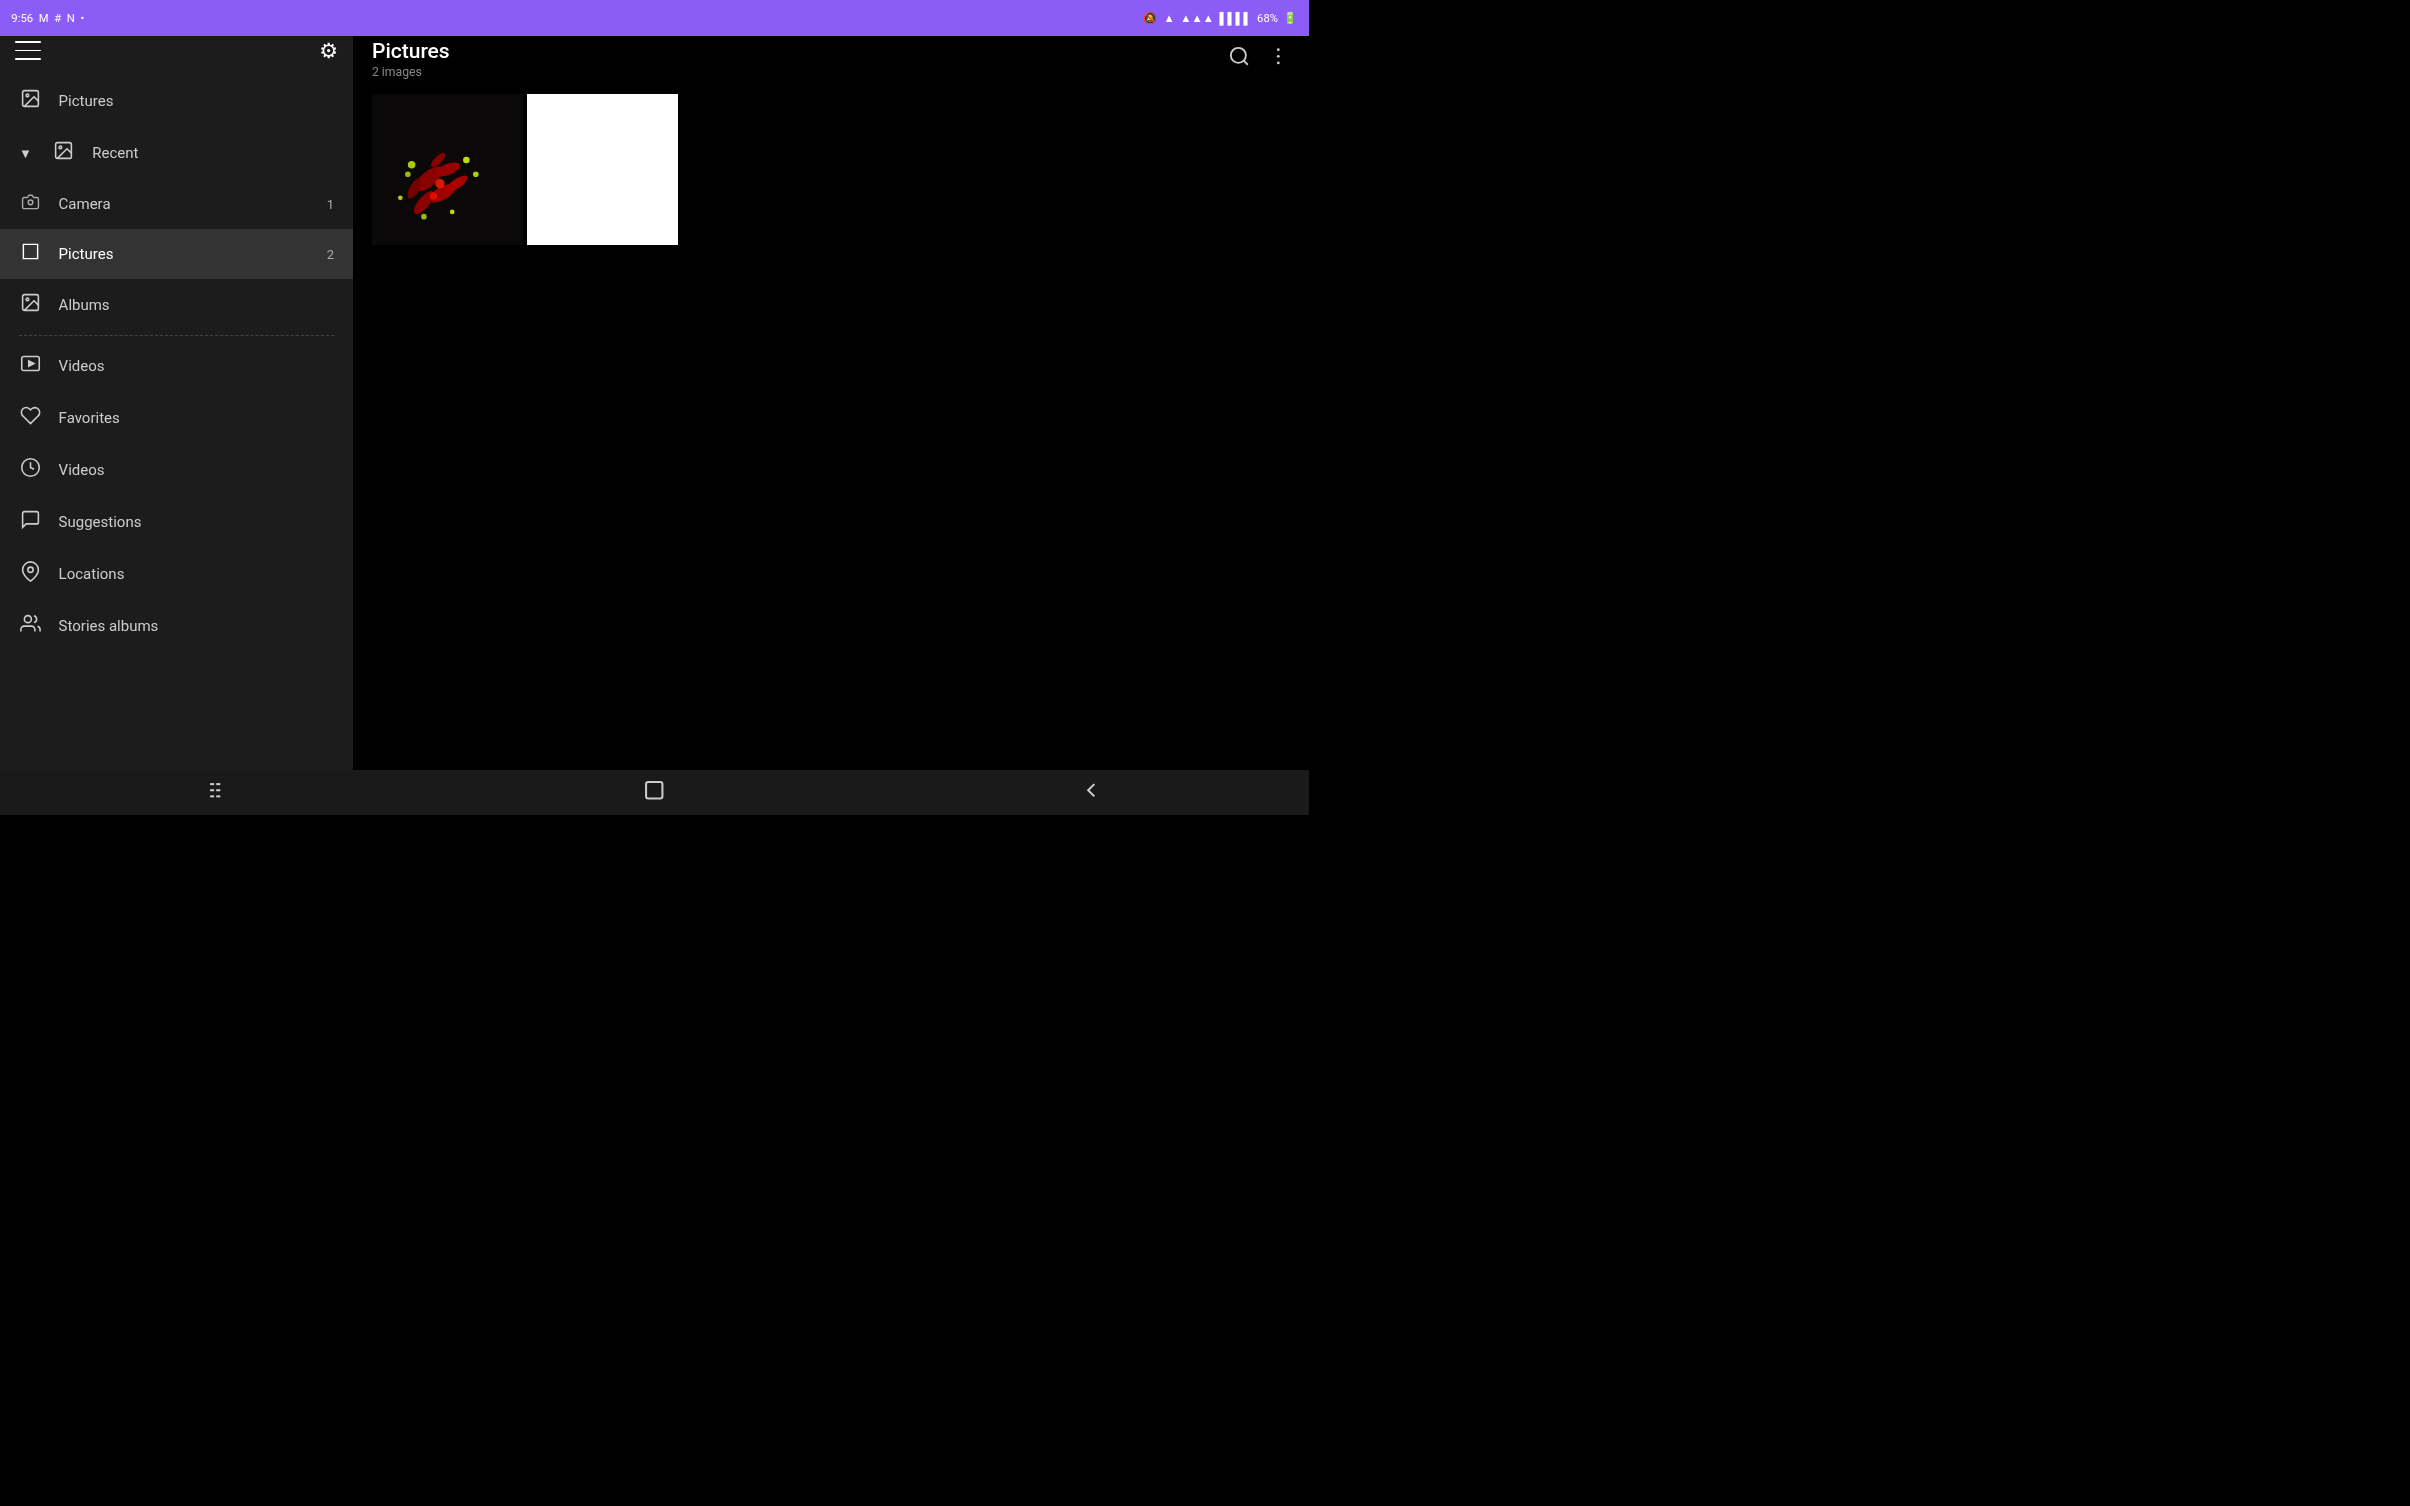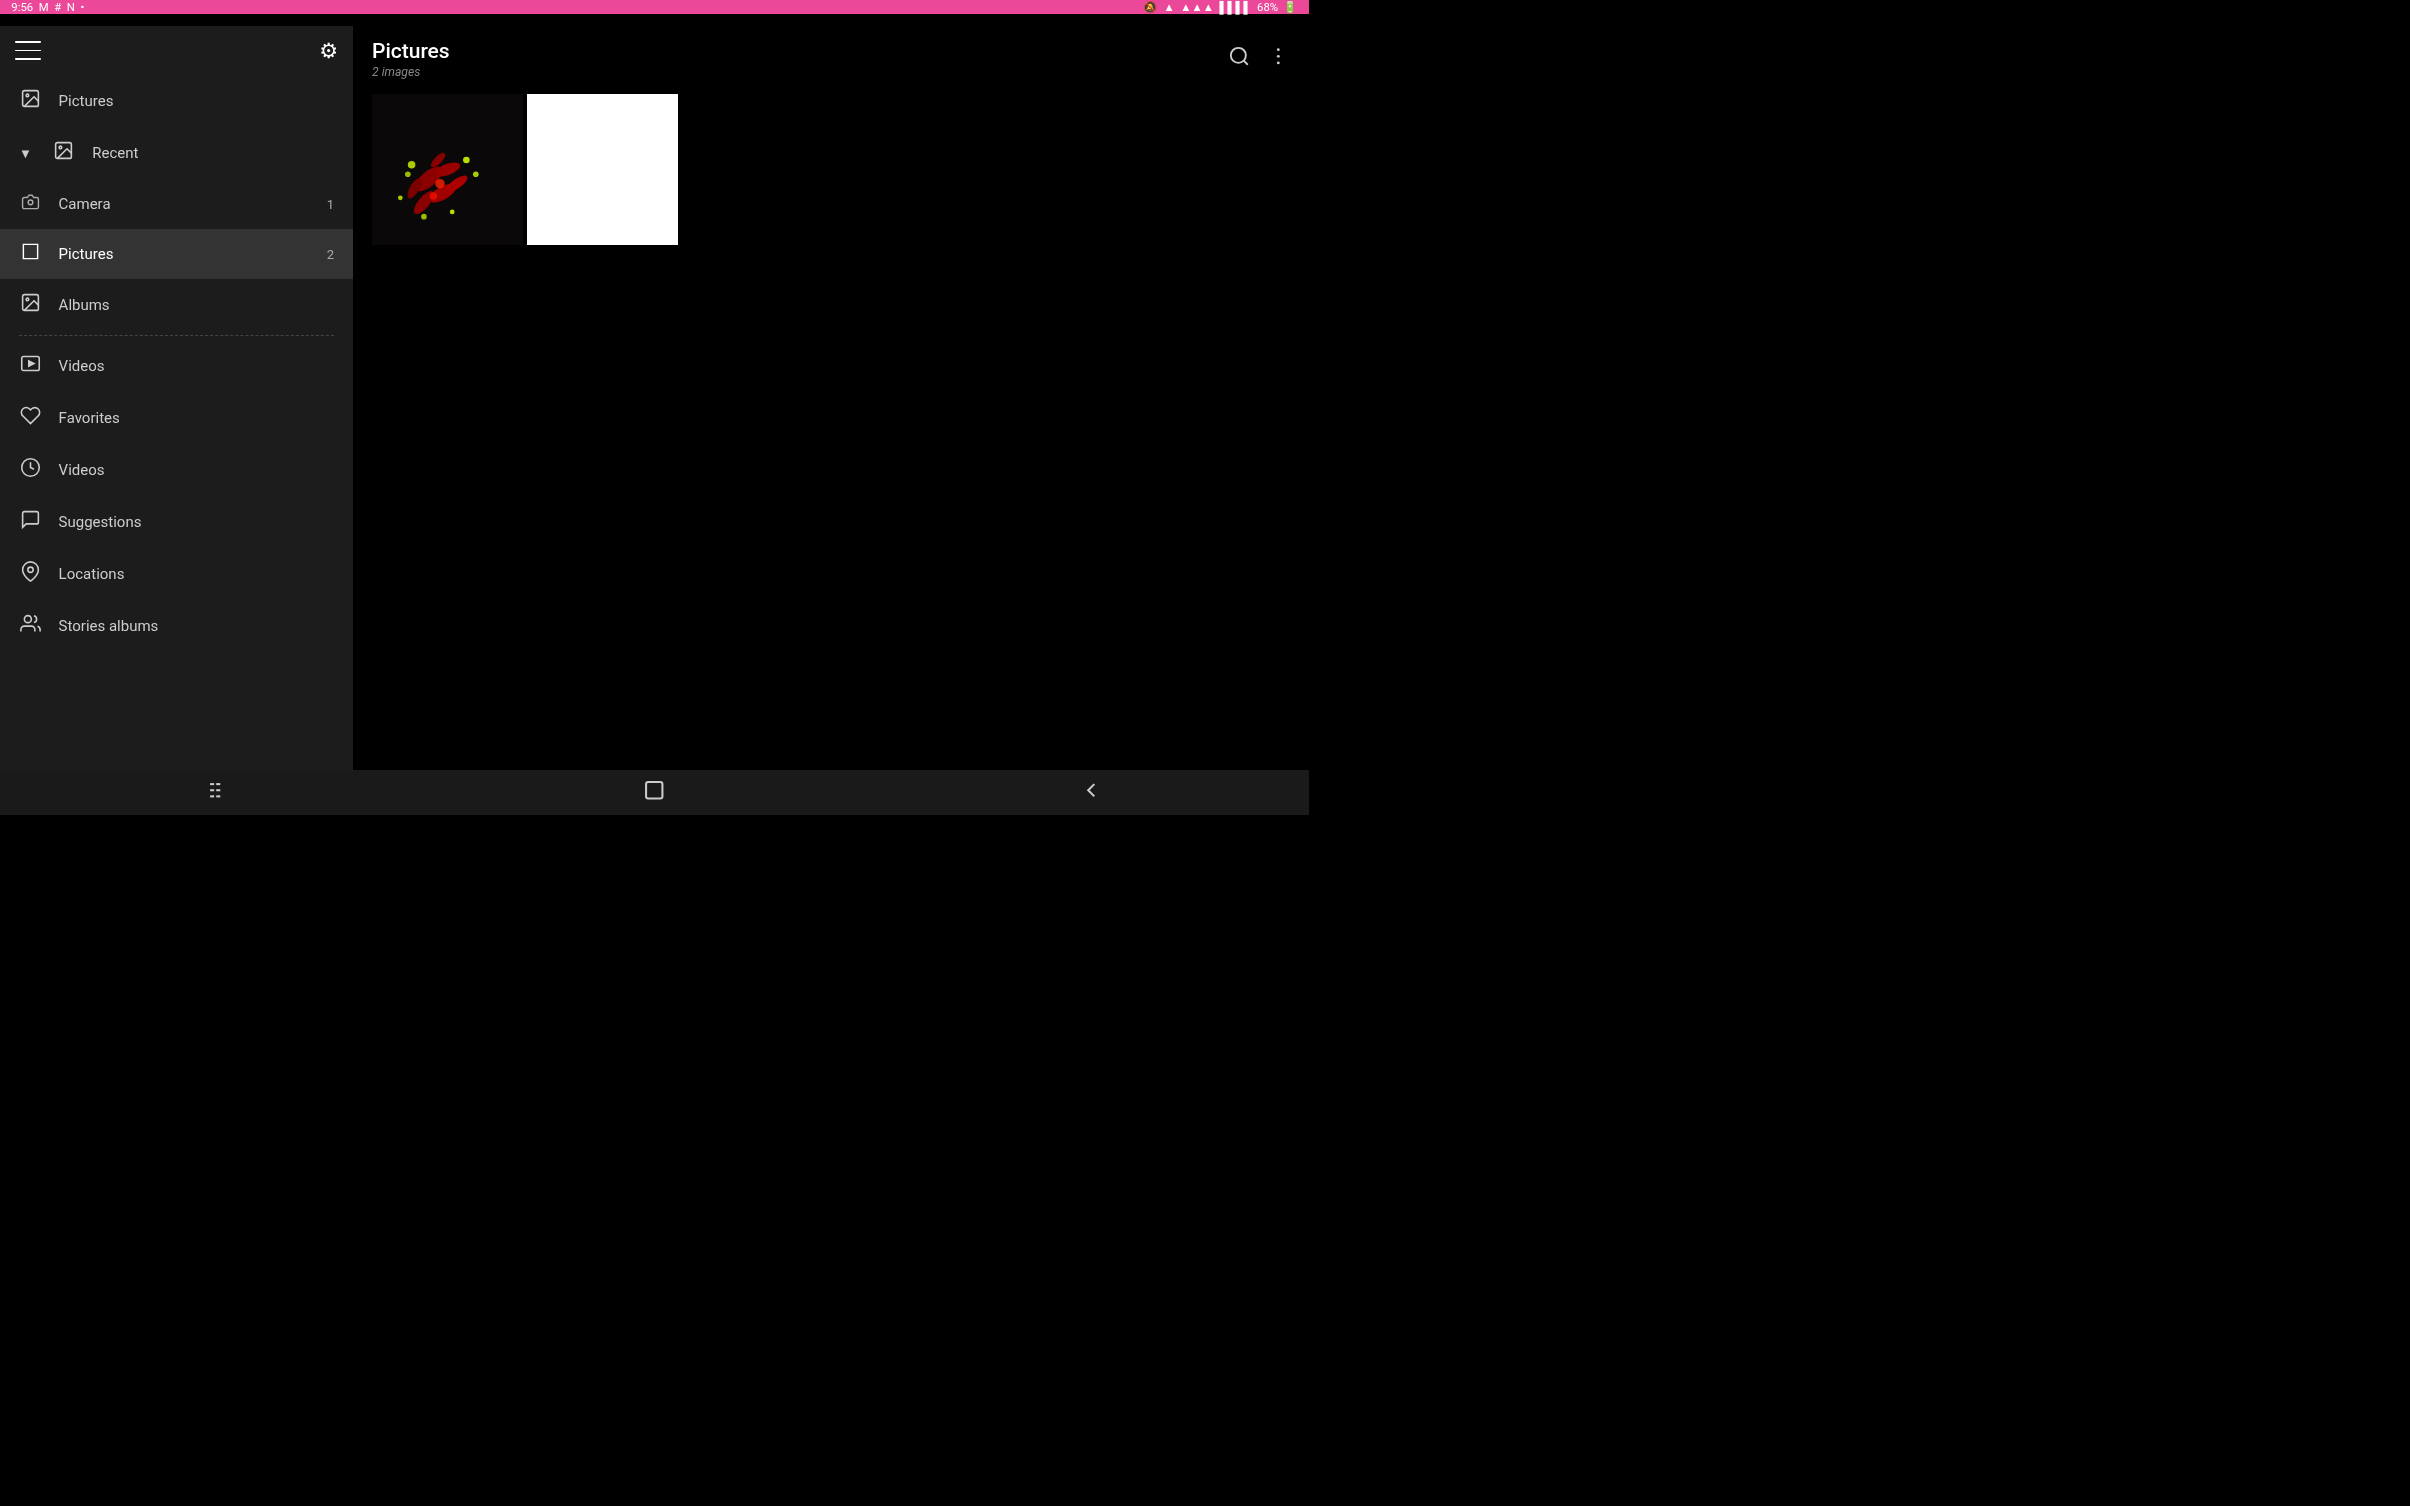--- a/index.html
+++ b/index.html
@@ -11,22 +11,22 @@
       font-family: 'Roboto', sans-serif;
       color: #fff;
       overflow: hidden;
       position: relative;
     }
 
     
     .status-bar {
       position: absolute;
       top: 0; left: 0; right: 0;
-      height: 14px;
-      background: #ec4899;
+      height: 36px;
+      background: #8b5cf6;
       display: flex;
       justify-content: space-between;
       padding: 0 11.3px;
       font-size: 11.3px;
       z-index: 100;
     }
     .status-left {
       display: flex;
       align-items: center;
       gap: 5.6px;
@@ -155,21 +155,20 @@
     }
     .content-title h1 {
       font-size: 21px;
       font-weight: 500;
       color: #fff;
     }
     .content-title .subtitle {
       font-size: 12.2px;
       color: #888;
       margin-top: 1.9px;
-      font-style: italic;
     }
 
     .header-actions {
       display: flex;
       align-items: center;
       gap: 17px;
     }
     .header-actions .action-icon {
       font-size: 21px;
       cursor: pointer;

